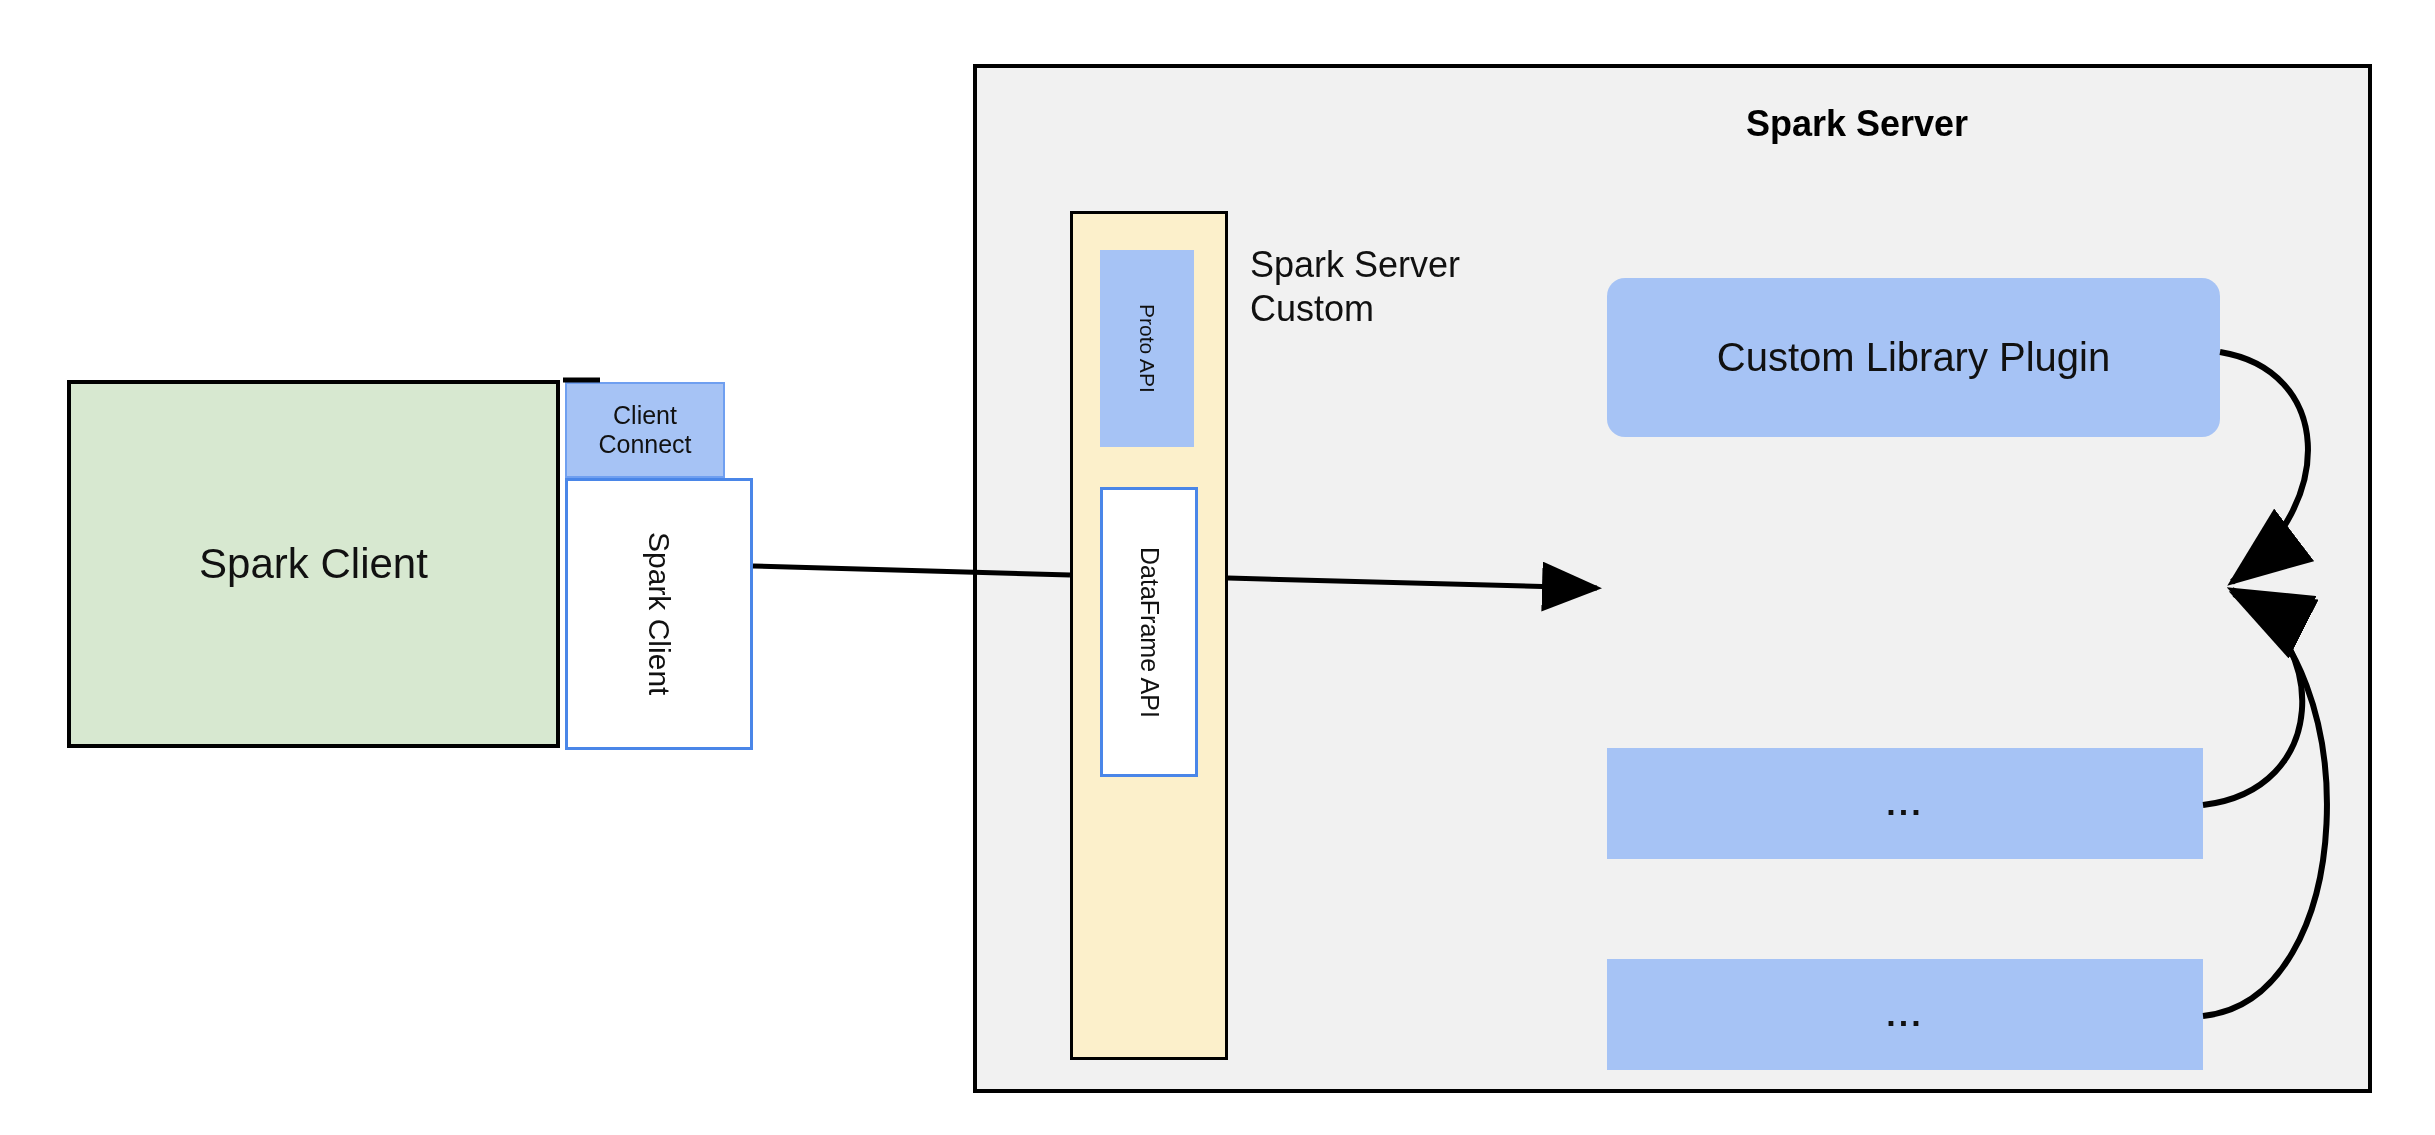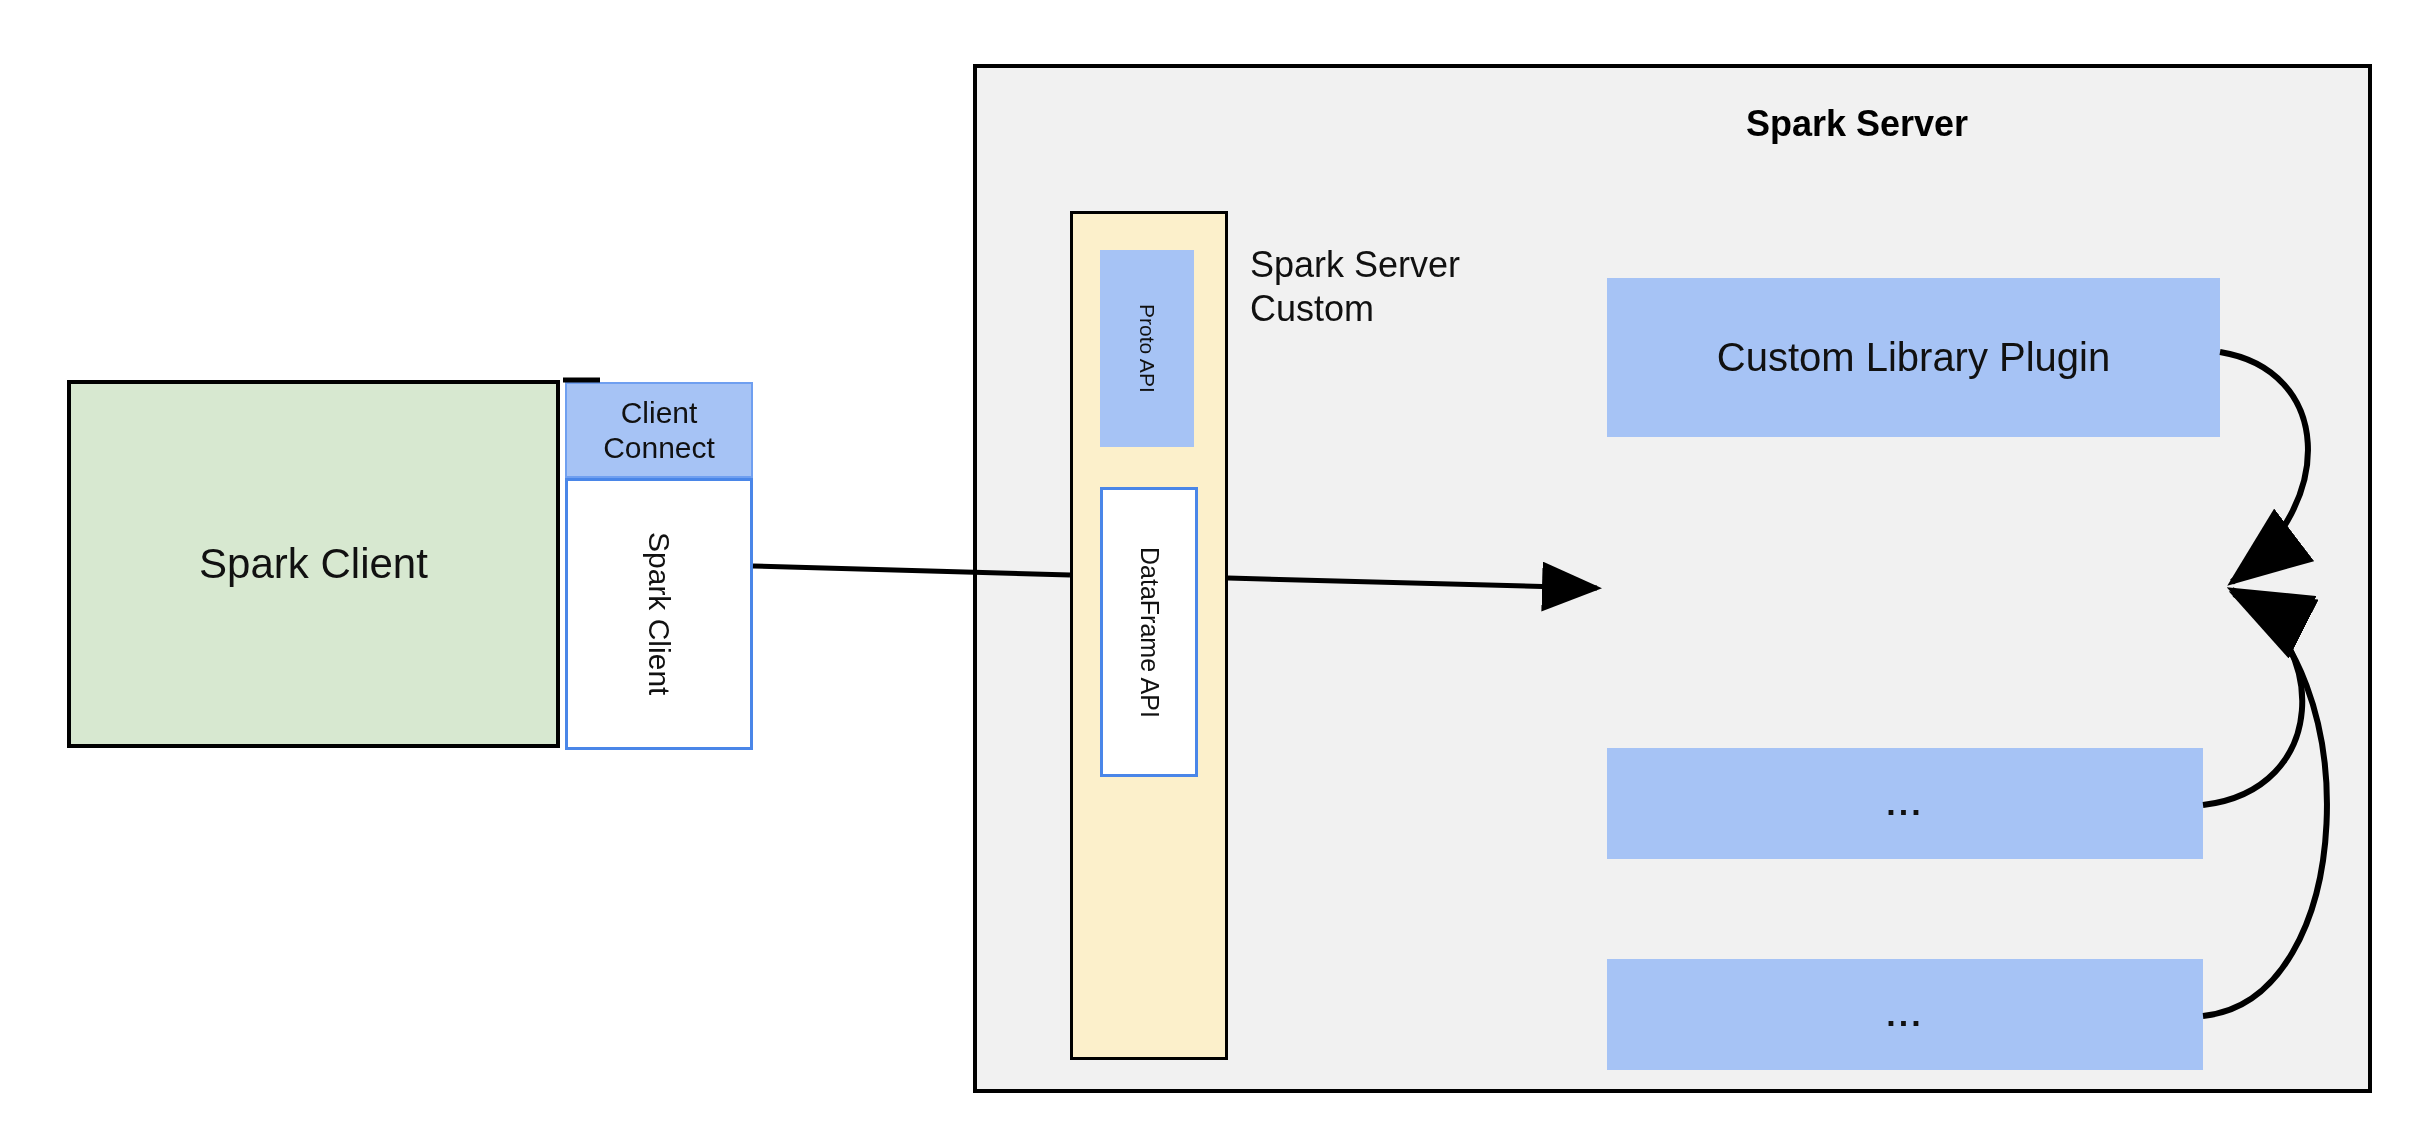--- a/index.html
+++ b/index.html
@@ -33,25 +33,25 @@
   #client-app {
     left: 67px; top: 380px; width: 493px; height: 368px;
     background: #d7e8d0;
     border: 4px solid #000000;
     color: #111111;
     font-size: 42px;
   }
 
   
   #client-package {
-    left: 565px; top: 382px; width: 188px; height: 96px;
+    left: 565px; top: 382px; width: 160px; height: 96px;
     background: #a6c3f5;
     border: 2px solid #6f9ff0;
     color: #111111;
-    font-size: 30px;
+    font-size: 25px;
   }
 
   
   #spark-client {
     left: 565px; top: 478px; width: 188px; height: 272px;
     background: #ffffff;
     border: 3px solid #4a86e8;
   }
   #spark-client .vlabel {
     writing-mode: vertical-rl;
@@ -123,20 +123,21 @@
     align-items: flex-start;
     justify-content: flex-start;
   }
 
   
   #custom-library-plugin {
     left: 1607px; top: 278px; width: 613px; height: 159px;
     background: #a6c3f5;
     color: #111111;
     font-size: 40px;
+    border-radius: 18px;
   }
 
   #spark-core {
     left: 1603px; top: 481px; width: 617px; height: 209px;
     background: #ffffff;
     border: 3px solid #4a86e8;
     color: #111111;
     font-size: 40px;
   }
 

